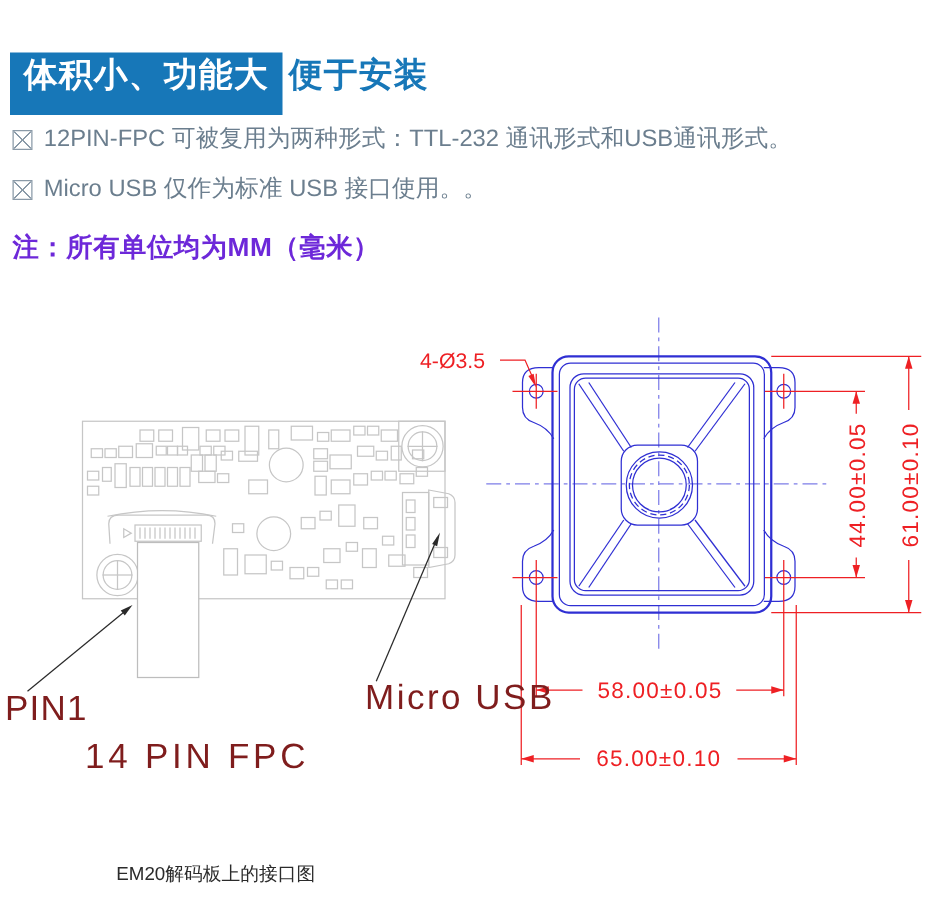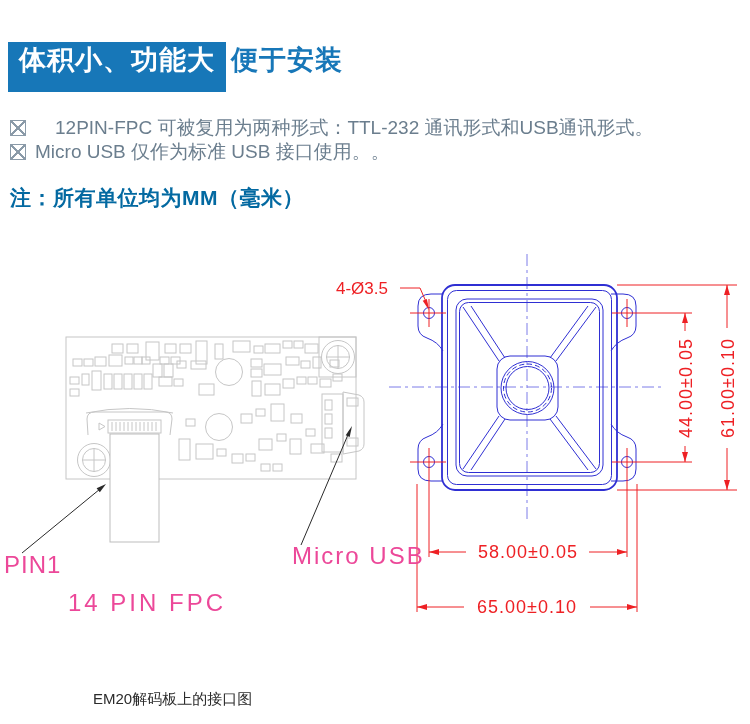--- a/index.html
+++ b/index.html
@@ -15,53 +15,53 @@
   }
   .title-rest{
     color:#1777b8;font-size:27px;font-weight:bold;margin-left:5px;
     padding-top:4px;letter-spacing:1px;line-height:1.1;
   }
   
   .bullet-line{
     position:absolute;left:10px;color:#6b7e8e;font-size:19px;line-height:1.25;
     display:flex;align-items:center;white-space:nowrap;
   }
-  .bullet-1{top:116px;gap:20px;}
+  .bullet-1{top:100px;}
   .bullet-2{top:140px;}
   .tofu{
     display:inline-block;width:16px;height:16px;margin-right:9px;flex:0 0 auto;
     border:1.4px solid #8a9aa8;box-sizing:border-box;
     background:
       linear-gradient(to top right, transparent 46%, #8a9aa8 46%, #8a9aa8 54%, transparent 54%),
       linear-gradient(to top left , transparent 46%, #8a9aa8 46%, #8a9aa8 54%, transparent 54%);
   }
   
   .note{
-    position:absolute;left:10px;top:184px;color:#0369a1;font-size:21px;
+    position:absolute;left:10px;top:184px;color:#6d28d9;font-size:21px;
     font-weight:bold;letter-spacing:0.5px;white-space:nowrap;
   }
   
   .diag{position:absolute;pointer-events:none;}
   .pcb-svg{left:0;top:330px;}
   .front-svg{left:330px;top:250px;}
   
   .g   {stroke:#c6c6c6;fill:none;stroke-width:1;}
   .gf  {stroke:#bdbdbd;fill:#ffffff;stroke-width:1;}
   .arr {stroke:#2a2a2a;fill:none;stroke-width:1;}
   .arrf{fill:#2a2a2a;stroke:none;}
   .b1  {stroke:#2f2fd3;fill:none;stroke-width:1;}
   .b2  {stroke:#2f2fd3;fill:none;stroke-width:1.8;}
   .cl  {stroke:#7d7de8;fill:none;stroke-width:1;stroke-dasharray:12 4 3 4;}
   .r   {stroke:#ee2024;fill:none;stroke-width:1;}
   .rf  {fill:#ee2024;stroke:none;}
   .dim {font-family:"Liberation Sans", sans-serif;font-size:18px;letter-spacing:1px;fill:#ee2024;}
   .dim-small{font-family:"Liberation Sans", sans-serif;font-size:17px;fill:#ee2024;}
   
   .cadlabel{
-    position:absolute;color:#ec4899;font-size:24px;letter-spacing:2px;white-space:nowrap;
+    position:absolute;color:#7f1d1d;font-size:28px;letter-spacing:2px;white-space:nowrap;
   }
   .lbl-pin1{left:4px;top:551px;letter-spacing:1px;}
   .lbl-usb{left:264px;top:542px;margin-left:28px;}
   .lbl-fpc{left:68px;top:589px;letter-spacing:3px;}
   
   .caption{position:absolute;top:670px;color:#2b2b2b;font-size:15px;white-space:nowrap;margin-top:20px;}
   .caption-left{left:93px;}
   .caption-right{left:420px;width:290px;text-align:center;font-weight:bold;}
 </style>
 </head>

